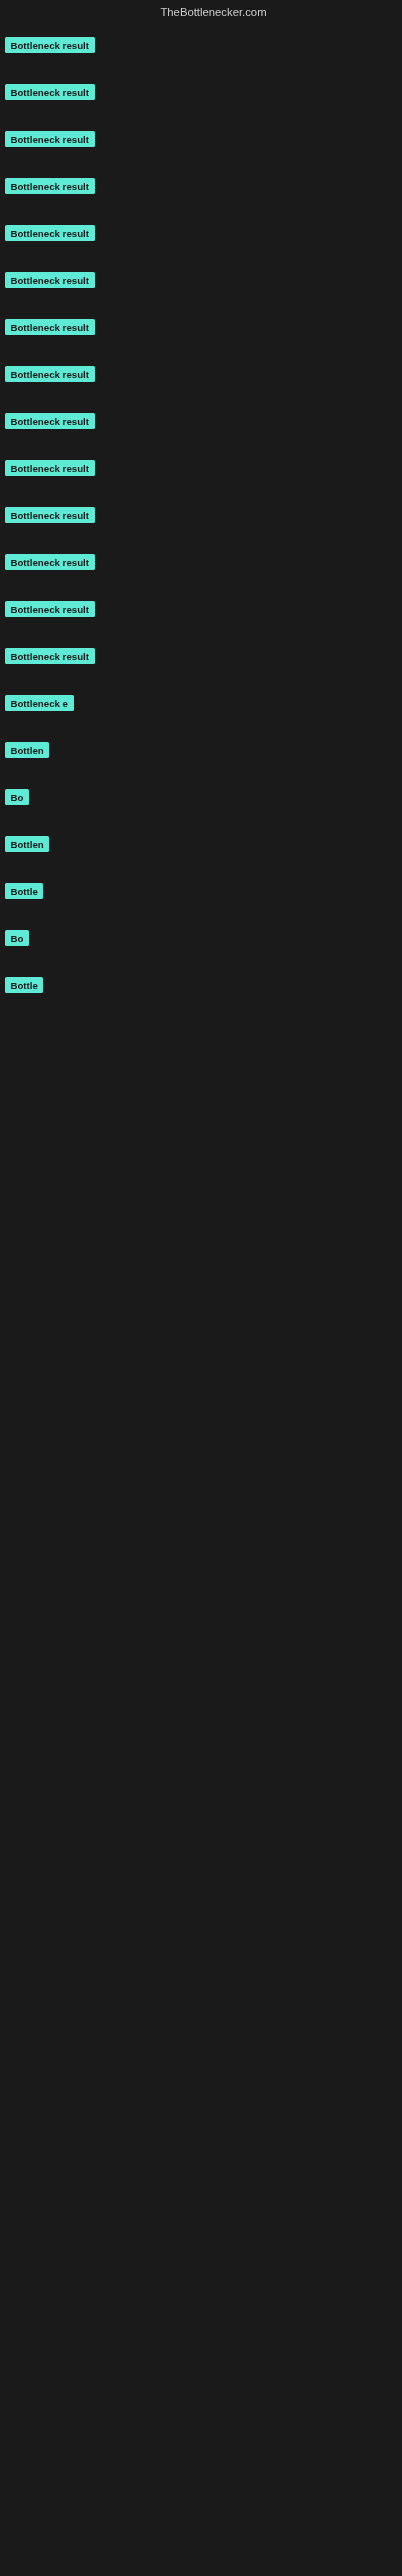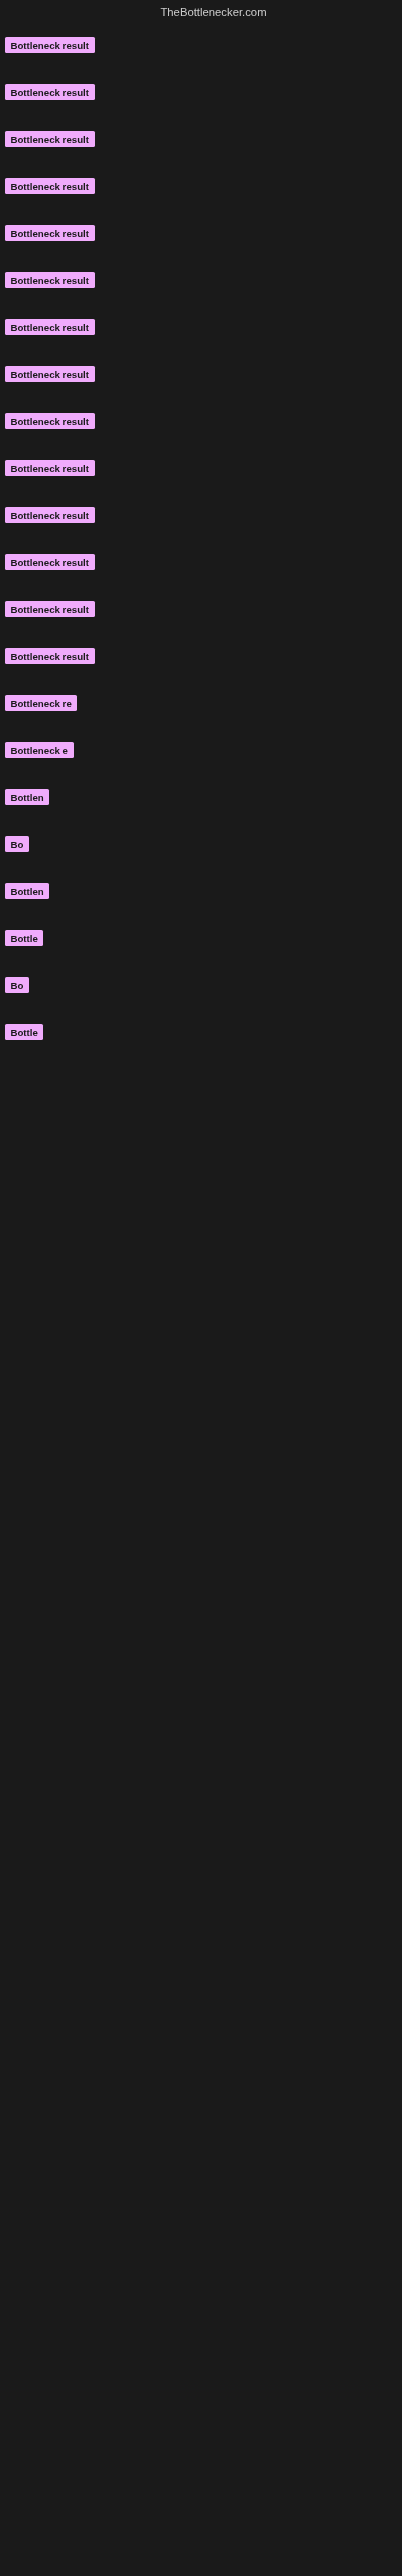--- a/index.html
+++ b/index.html
@@ -20,21 +20,21 @@
       text-align: center;
       padding: 6.4px 0 3.2px 0;
       color: #cccccc;
       font-size: 11.3px;
       font-weight: normal;
       margin-left: 24px;
     }
 
     .bottleneck-badge {
       display: inline-block;
-      background-color: #f0abfc;
+      background-color: #5eead4;
       color: #1a1a1a;
       font-size: 9.7px;
       font-weight: bold;
       padding: 2.4px 5.6px;
       border-radius: 1.6px;
       white-space: nowrap;
       overflow: hidden;
     }
 
     .row {
@@ -88,23 +88,20 @@
     <div class="row">
       <span class="bottleneck-badge">Bottleneck result</span>
     </div>
     <div class="row">
       <span class="bottleneck-badge">Bottleneck result</span>
     </div>
     <div class="row">
       <span class="bottleneck-badge">Bottleneck result</span>
     </div>
     <div class="row">
-      <span class="bottleneck-badge">Bottleneck re</span>
-    </div>
-    <div class="row">
       <span class="bottleneck-badge">Bottleneck e</span>
     </div>
     <div class="row">
       <span class="bottleneck-badge">Bottlen</span>
     </div>
     <div class="row">
       <span class="bottleneck-badge">Bo</span>
     </div>
     <div class="row">
       <span class="bottleneck-badge">Bottlen</span>

